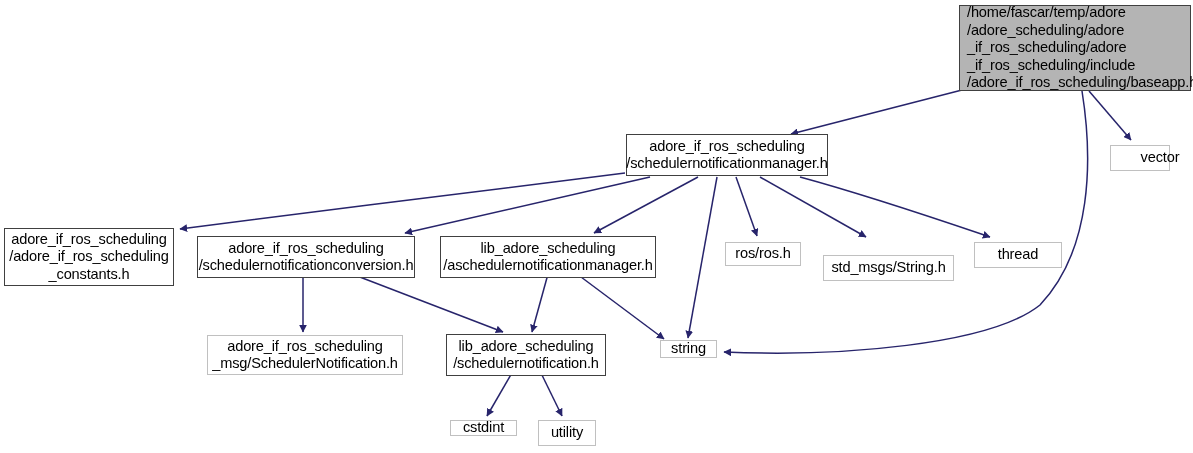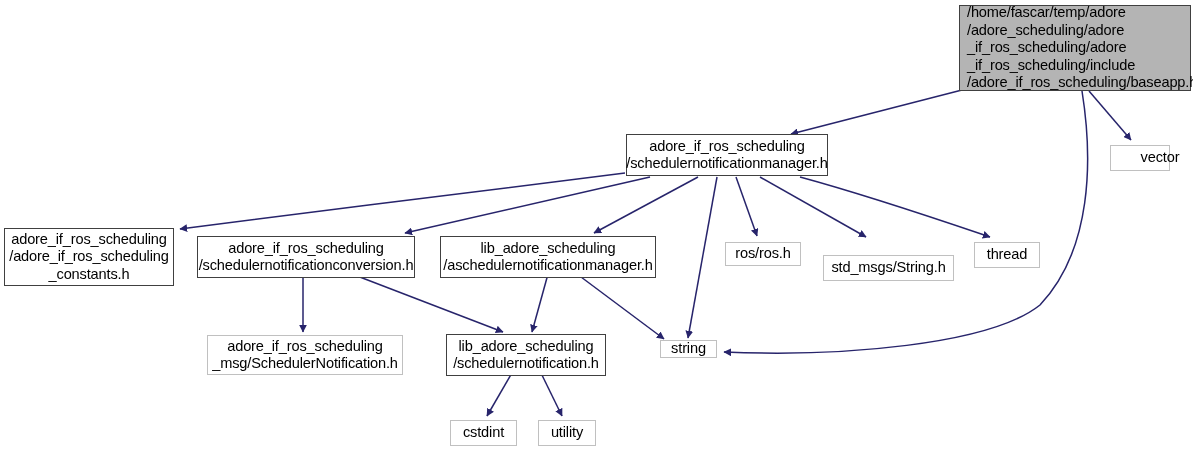--- a/index.html
+++ b/index.html
@@ -136,39 +136,39 @@
   </div>
 
   <div class="node" style="left:725px; top:242px; width:76px; height:24px;">
     <span class="lbl">ros/ros.h</span>
   </div>
 
   <div class="node" style="left:823px; top:242px; width:131px; height:26px;margin-top:13px;">
     <span class="lbl">std_msgs/String.h</span>
   </div>
 
-  <div class="node" style="left:974px; top:242px; width:66px; height:26px;">
+  <div class="node" style="left:974px; top:242px; width:88px; height:26px;">
     <span class="lbl">thread</span>
   </div>
 
   <div class="node" style="left:207px; top:335px; width:196px; height:40px;">
     <span class="lbl">adore_if_ros_scheduling
 _msg/SchedulerNotification.h</span>
   </div>
 
   <div class="node local" style="left:446px; top:334px; width:160px; height:42px;">
     <span class="lbl">lib_adore_scheduling
 /schedulernotification.h</span>
   </div>
 
   <div class="node" style="left:660px; top:340px; width:57px; height:18px;">
     <span class="lbl">string</span>
   </div>
 
-  <div class="node" style="left:450px; top:420px; width:67px; height:26px;text-align:center;">
+  <div class="node" style="left:450px; top:420px; width:67px; height:16px;text-align:center;">
     <span class="lbl">cstdint</span>
   </div>
 
   <div class="node" style="left:538px; top:420px; width:58px; height:26px;">
     <span class="lbl">utility</span>
   </div>
 
 </div>
 
 </body></html>

